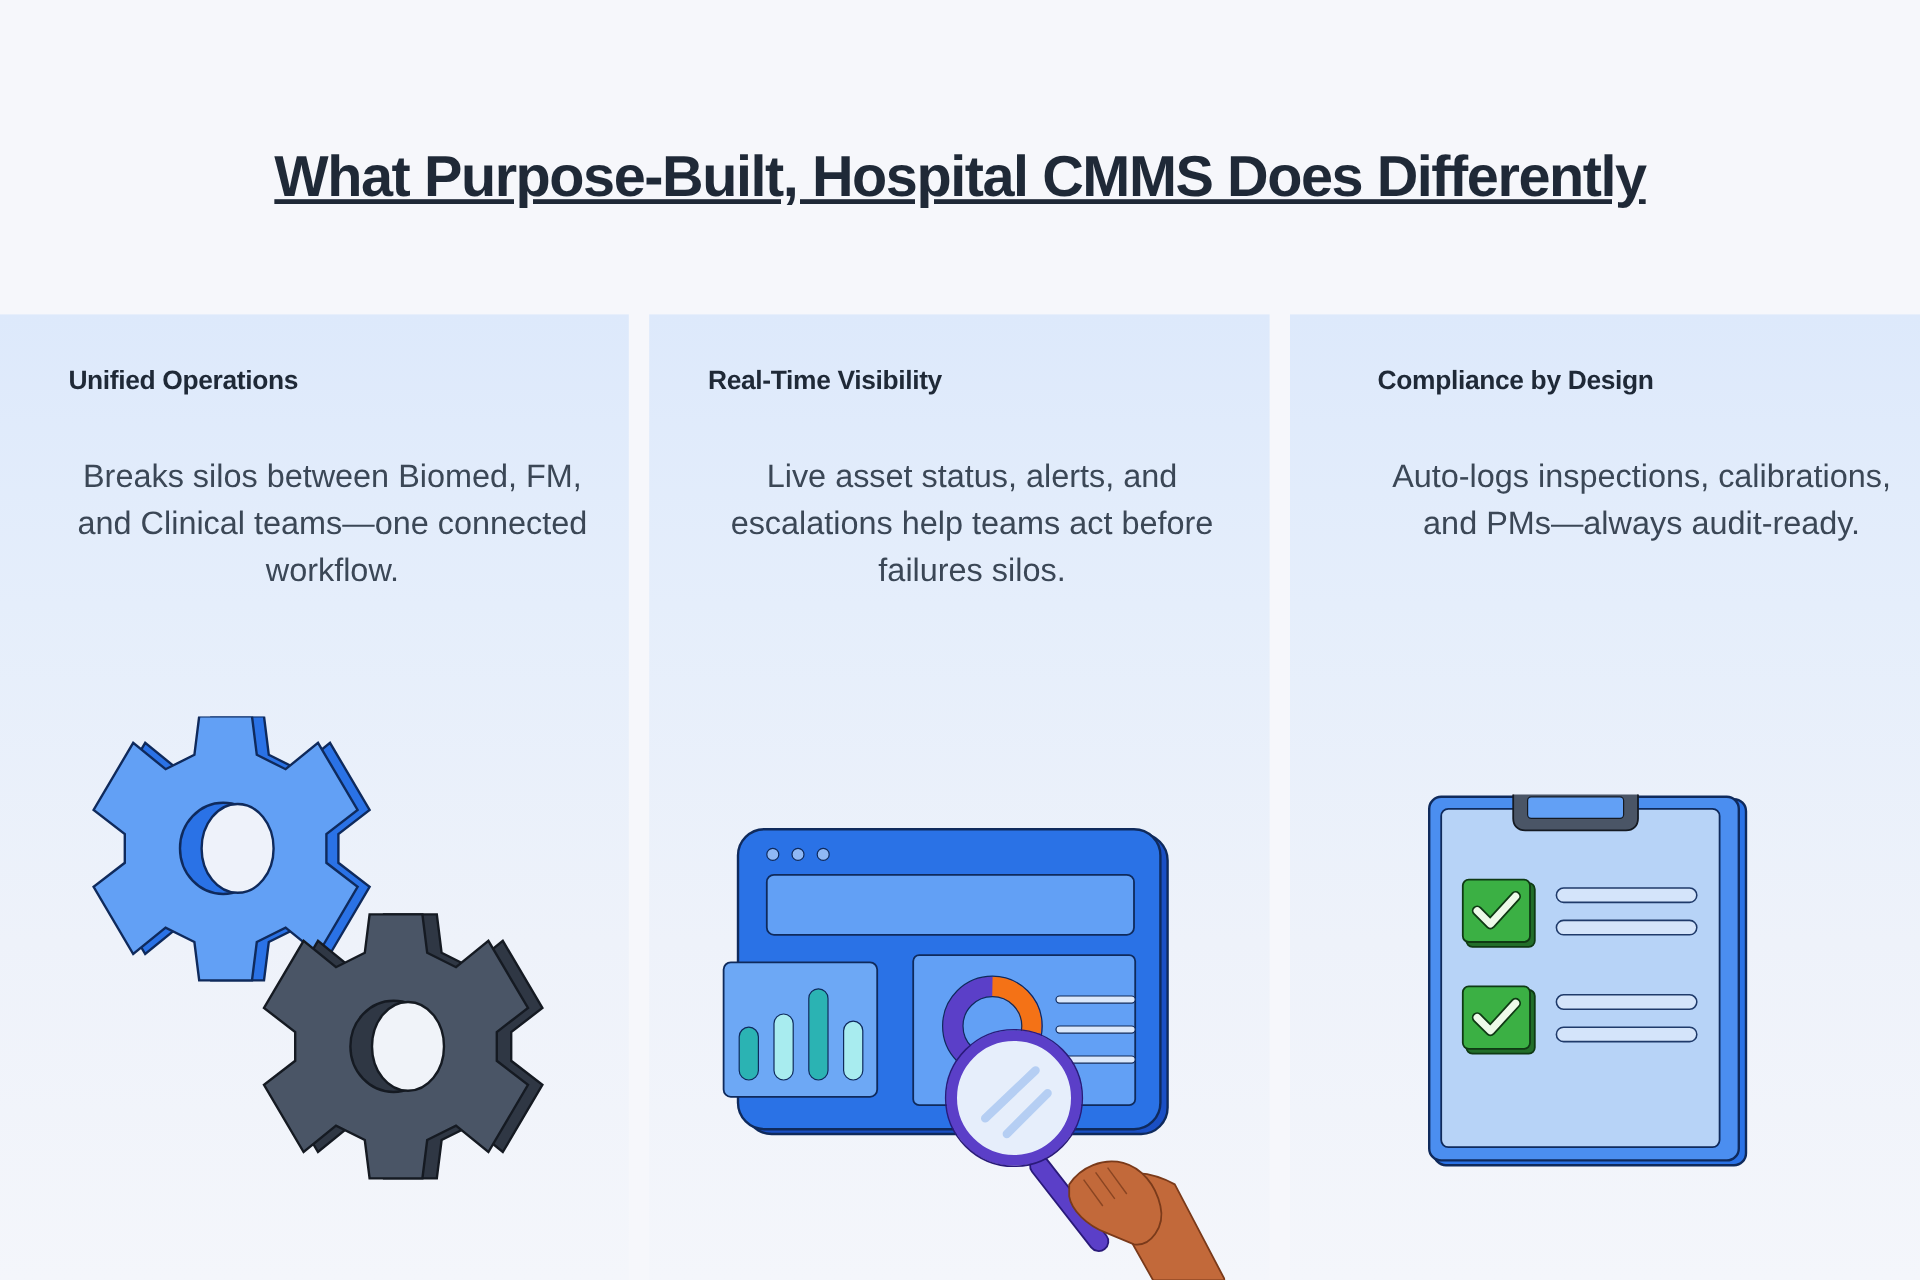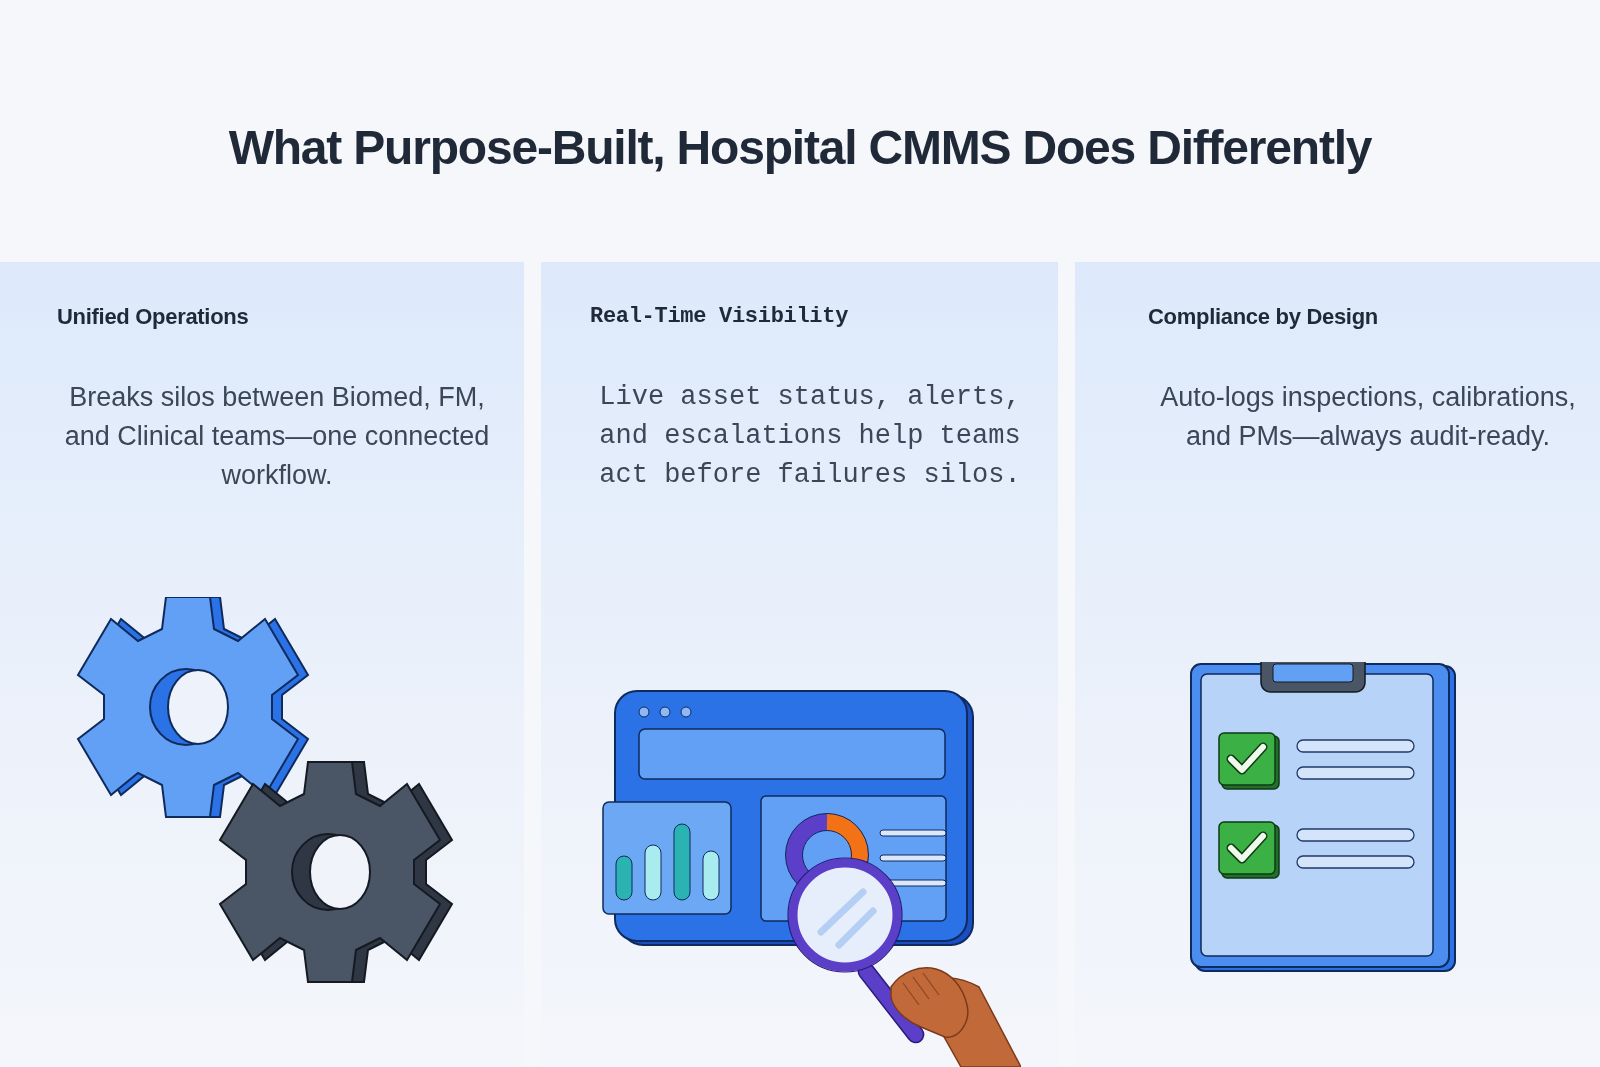--- a/index.html
+++ b/index.html
@@ -7,34 +7,35 @@
       width: 1600px; height: 1067px; overflow: hidden;
       background: #f6f7fb;
       font-family: "Liberation Sans", "DejaVu Sans", sans-serif;
       position: relative;
     }
     .title {
       position: absolute; left: 0; top: 120px; width: 1600px;
       text-align: center;
       font-size: 48px; font-weight: bold; letter-spacing: -1.2px;
       color: #1f2937;
+      text-decoration: underline;
     }
     .panel {
       position: absolute; top: 262px; height: 805px;
       background: linear-gradient(180deg, #dde9fb 0%, #e5eefb 30%, #eef2fa 65%, #f4f6fb 100%);
     }
     .panel.p1 { left: 0; width: 524px; }
     .panel.p2 { left: 541px; width: 517px; }
     .panel.p3 { left: 1075px; width: 525px; }
     .panel-title {
       position: absolute; left: 57px; top: 42px;
       font-size: 22px; font-weight: bold; color: #1f2937;
       letter-spacing: -0.3px;
     }
-    .panel.p2 .panel-title, .panel.p2 .panel-body { left: 49px; font-family: Liberation Mono, monospace; }
+    .panel.p2 .panel-title, .panel.p2 .panel-body { left: 49px; }
     .panel.p3 .panel-title, .panel.p3 .panel-body { left: 49px; margin-left: 24px; }
     .panel-body {
       position: absolute; left: 57px; top: 116px; width: 440px;
       font-size: 27px; line-height: 39px; color: #3b4756; text-align: center;
     }
     .illus { position: absolute; }
   </style>
 </head>
 <body>
 

